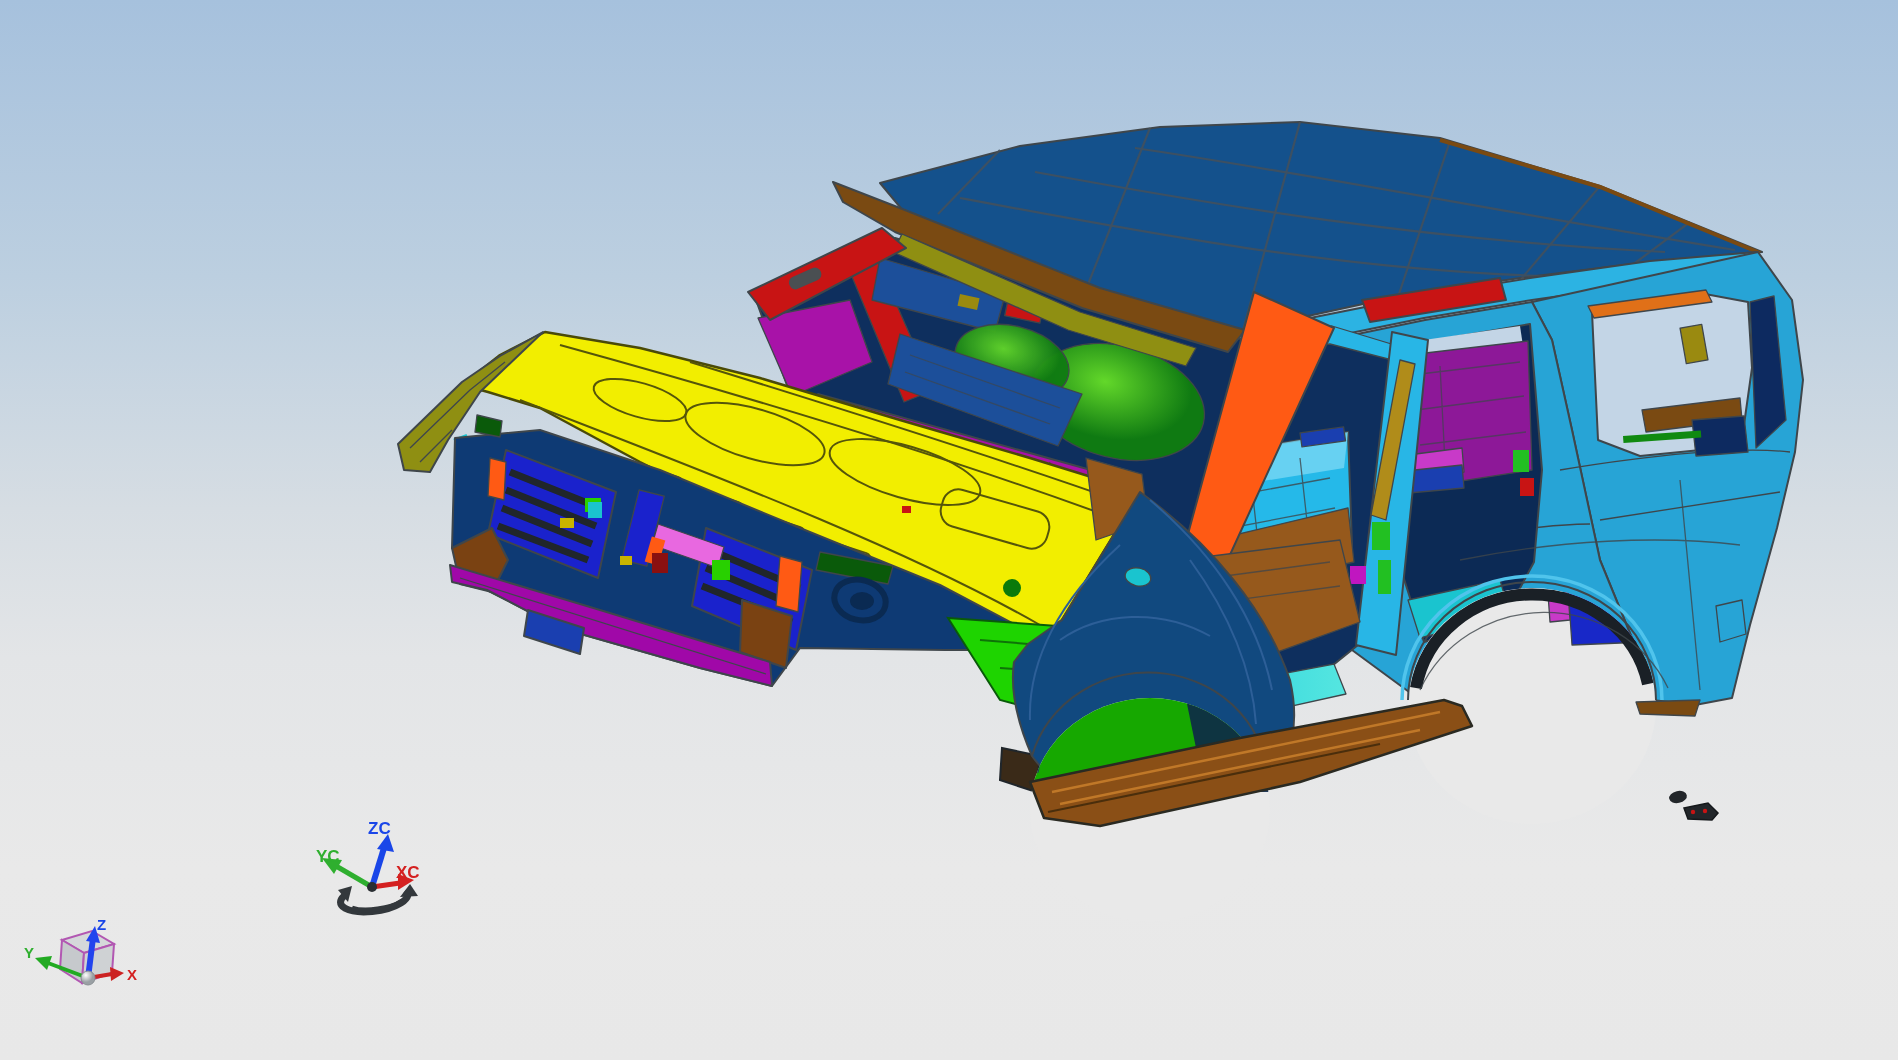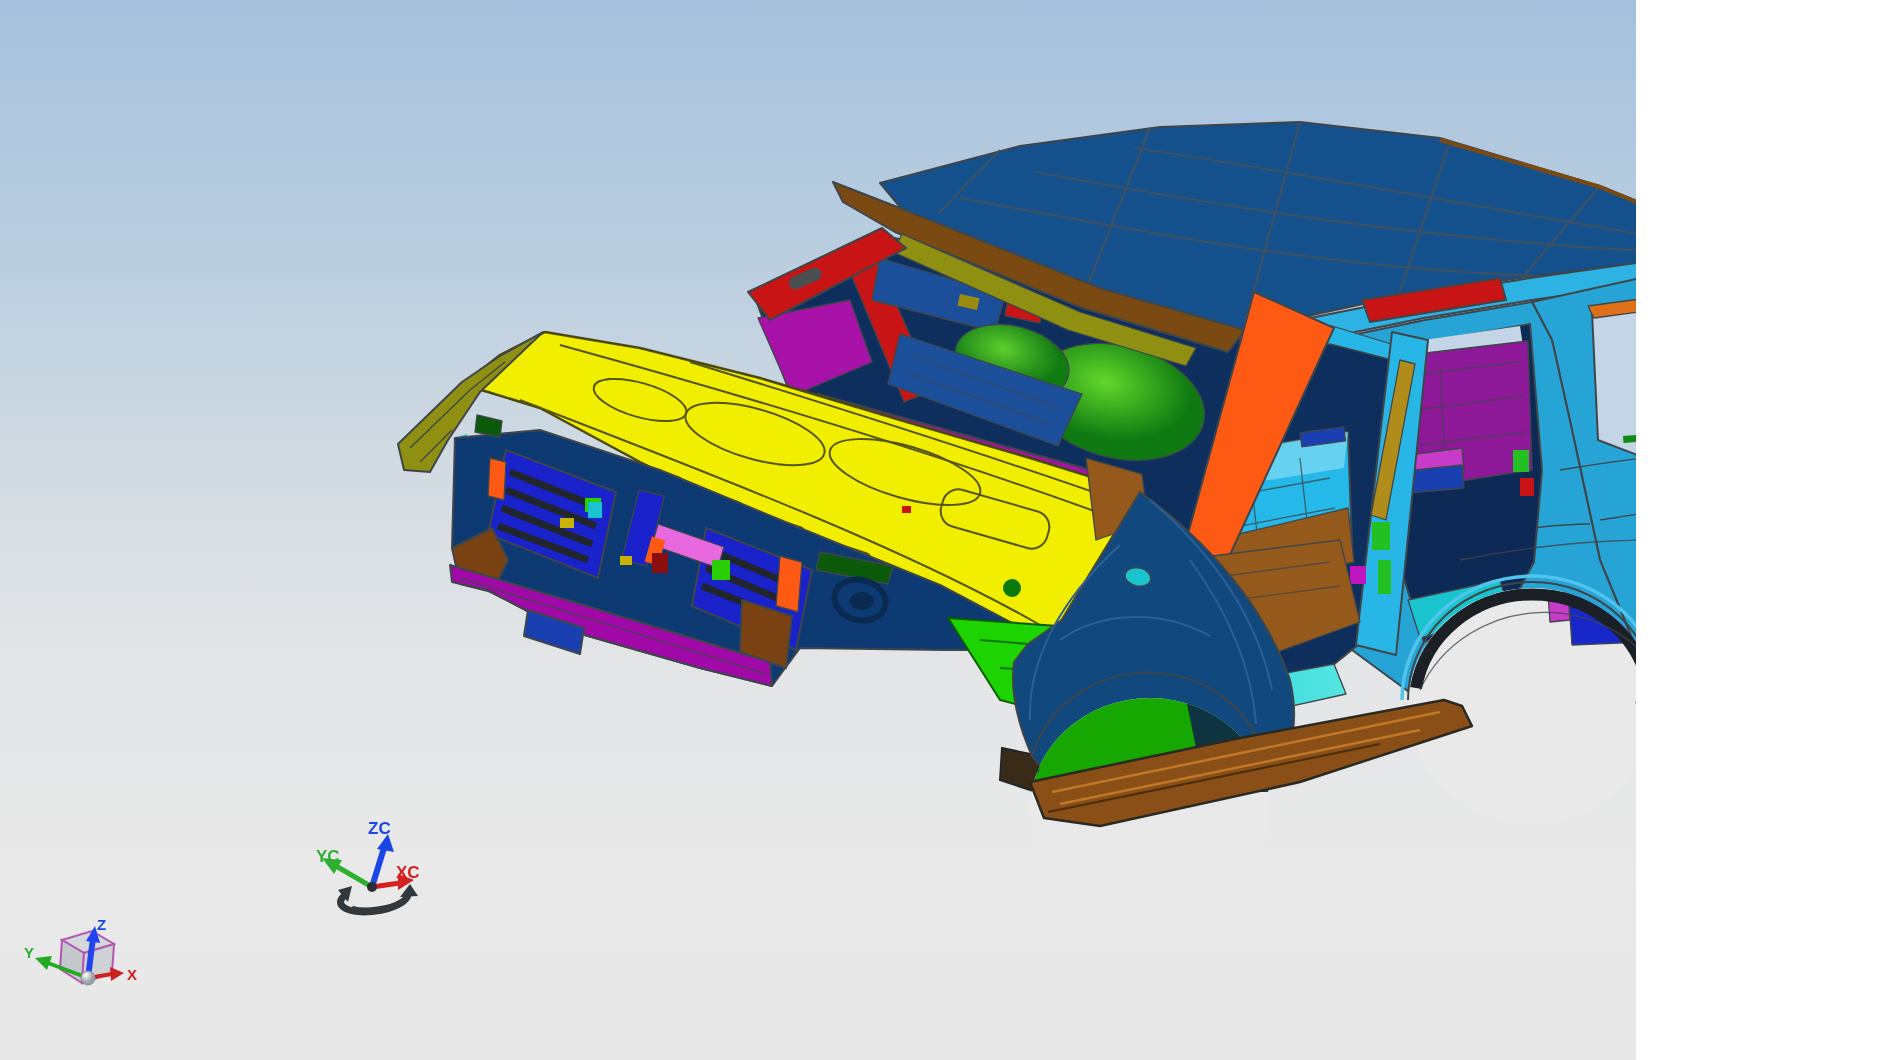--- a/index.html
+++ b/index.html
@@ -1,18 +1,18 @@
 <!DOCTYPE html>
 <html style="--c-bgTop: #a6c1dd; --c-bgBottom: #e9e9e9; --c-edge: #3f464b; --c-roof: #14518c; --c-roofLine: #44505a; --c-railCyan: #2cb3e3; --c-red: #c81414; --c-orange: #ff5a14; --c-brownRail: #7a4a12; --c-olive: #8f8f12; --c-windshieldNavy: #0e2f5e; --c-dashBlue: #1c4f9a; --c-greenDomeLight: #63d82a; --c-greenDomeDark: #0f7a12; --c-cowlMagenta: #a812a8; --c-hood: #f2ee00; --c-hoodLine: #55550a; --c-fenderNavy: #11497f; --c-fenderLine: #2d5f98; --c-fasciaNavy: #0e3a74; --c-grilleBlue: #1a22cc; --c-pinkSlats: #e868e0; --c-darkGreen: #0a5a0a; --c-brightGreen: #28d000; --c-beamMagenta: #a008a8; --c-boxBlue: #1a3fb0; --c-bracketBrown: #7a4212; --c-floorGreen: #1ed400; --c-floorBrown: #96591c; --c-floorCyan: #25b9e9; --c-sillTeal: #1ac4cf; --c-rockerBrown: #8a4f16; --c-pillarCyan: #28b6e6; --c-pillarOlive: #b08c1a; --c-accentGreen: #22c022; --c-accentMagenta: #c016c0; --c-quarterPurple: #8d1898; --c-quarterCyan: #27a4d6; --c-dNavy: #0d2a60; --c-trimOrange: #e07018; --c-bracketOlive: #9a8a10; --c-archBlue: #1828c8; --c-archMagenta: #c83ac8; --c-sillGreen: #108a10; --c-innerBrown: #7a4a12; --c-skyWindow: #c3d5e6; --c-partDark: #22262a; --c-axisZ: #1a46e8; --c-axisY: #2faf2f; --c-axisX: #d42020;"><head>
 <meta charset="utf-8">
 <style>
   html,body{margin:0;padding:0;}
   body{font-family:"Liberation Sans",sans-serif;}
   .viewport{
-    position:relative;width:1636px;height:1060px;overflow:hidden;
+    position:relative;width:1898px;height:1060px;overflow:hidden;
     background:linear-gradient(180deg,var(--c-bgTop,#a6c1dd) 0%,#bccfe0 26%,#d6dde3 48%,#e3e5e7 62%,var(--c-bgBottom,#e9e9e9) 82%,#e8e8e8 100%);
   }
   svg{position:absolute;left:0;top:0;}
   .s-e{stroke:var(--c-edge,#3f464b);stroke-width:2;stroke-linejoin:round;}
   .s-t{stroke:var(--c-edge,#3f464b);stroke-width:1.3;stroke-linejoin:round;}
   .nofill{fill:none;}
   .f-roof{fill:var(--c-roof);} .f-roofline{stroke:var(--c-roofLine);}
   .f-railcyan{fill:var(--c-railCyan);} .f-red{fill:var(--c-red);}
   .f-orange{fill:var(--c-orange);} .f-brownrail{fill:var(--c-brownRail);}
   .f-olive{fill:var(--c-olive);} .f-wsnavy{fill:var(--c-windshieldNavy);}

